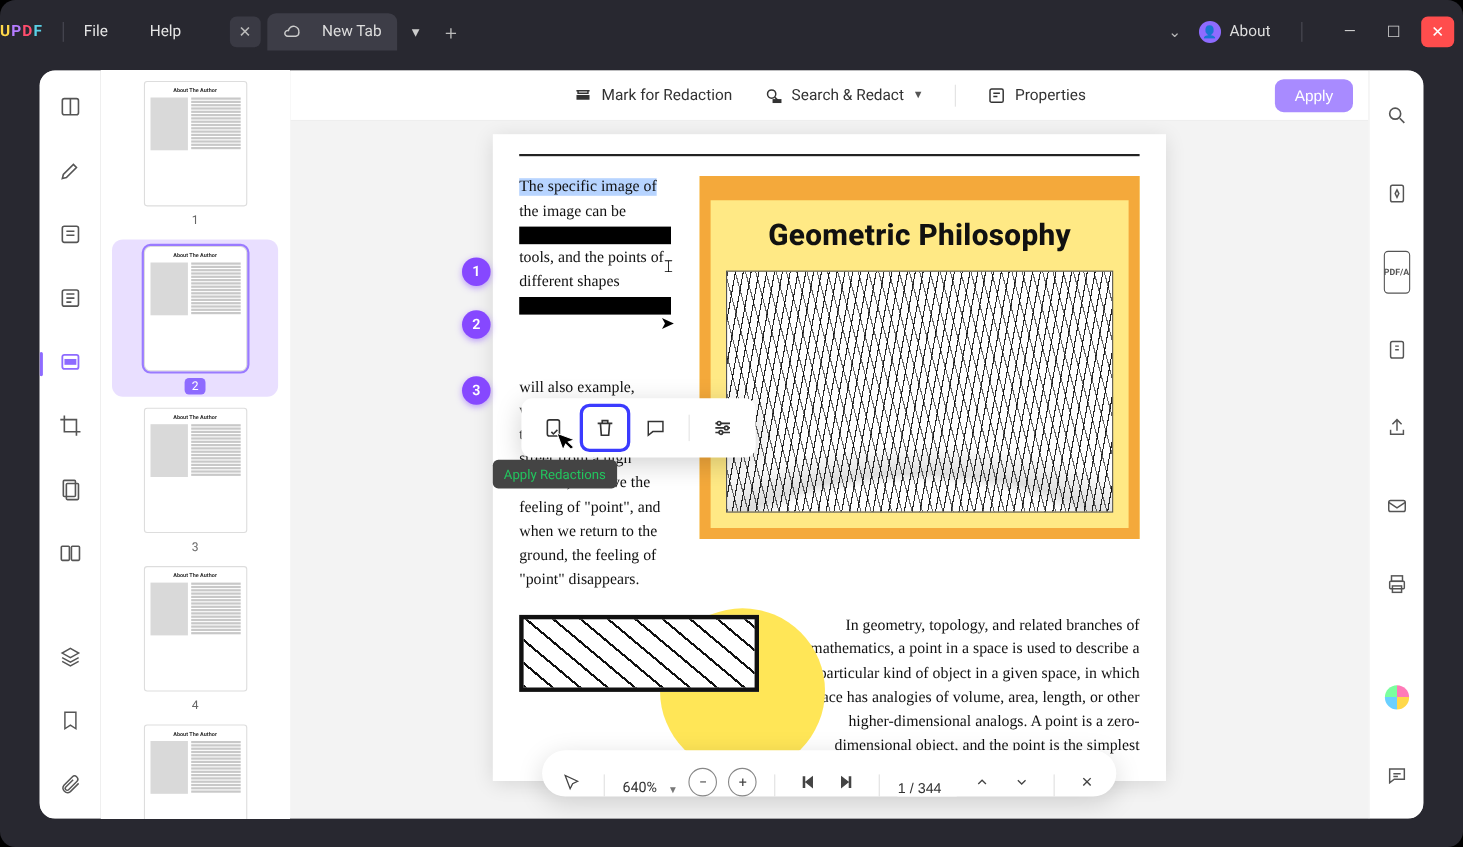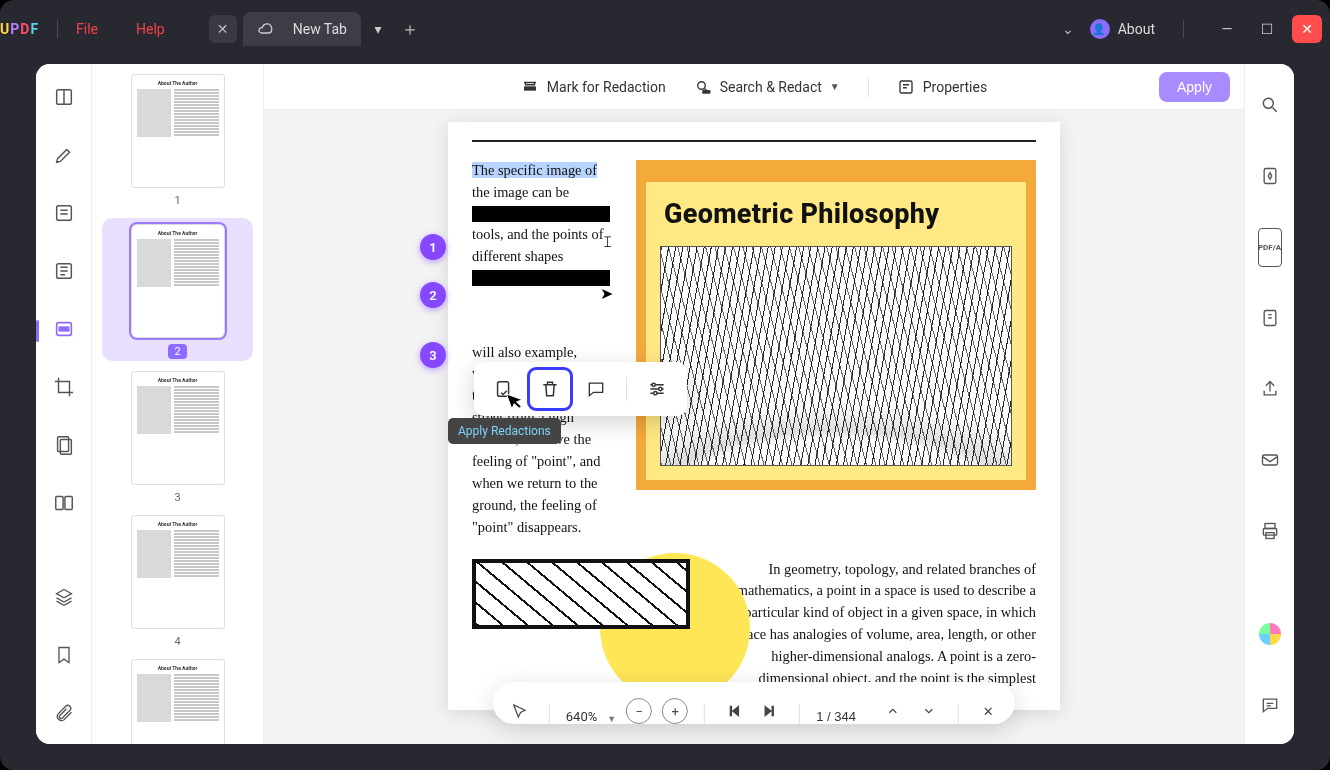--- a/index.html
+++ b/index.html
@@ -5,21 +5,21 @@
   * { box-sizing: border-box; margin: 0; padding: 0; }
   html, body { width: 1330px; height: 770px; font-family: -apple-system, Segoe UI, Roboto, sans-serif; background: #000; overflow: hidden; }
   .outer { position: absolute; inset: 0; border-radius: 14px; background: #282830; padding-top: 58px; padding-left: 30px; padding-right: 30px; padding-bottom: 24px; }
   .titlebar { position: absolute; top: 0; left: 0; right: 0; height: 58px; display: flex; align-items: center; color: #ddd; font-size: 14px; }
   .logo { font-weight: 700; letter-spacing: 1px; }
   .logo .u { color: #ffd84a; }
   .logo .p { color: #b57cff; }
   .logo .d { color: #ff4d6d; }
   .logo .f { color: #5ad1e6; }
   .vdiv { width: 1px; height: 18px; background: #4b4b55; margin: 0 18px; }
-  .menu-item { margin-right: 38px; cursor: pointer; color:#ef4444; }
+  .menu-item { margin-right: 38px; cursor: pointer; color:#e5e5e5; }
   .tabstrip { display: flex; align-items: center; margin-left: 6px; }
   .tab-close { width: 28px; height: 28px; display:flex; align-items:center; justify-content:center; color:#bbb; border-radius:6px; background:#3a3a44; font-size:14px; }
   .tab { display:flex; align-items:center; height: 34px; background:#3d3d47; border-radius: 8px 8px 0 0; padding: 0 14px; margin-left:6px; gap:20px; color:#ddd; }
   .tiny-caret { width:22px; height:22px; border-radius:4px; display:flex;align-items:center;justify-content:center;color:#ccc;margin-left:6px;}
   .tabadd { margin-left:12px; color:#bbb; font-size:18px; }
   .title-right { margin-left:auto; display:flex; align-items:center; gap:10px; margin-right:8px; }
   .caret-dd { color:#bbb; padding:6px; }
   .login { display:flex; align-items:center; gap:8px; color:#ddd; }
   .avatar { width:20px; height:20px; border-radius:50%; background:#8e6bff; display:flex;align-items:center;justify-content:center;color:#fff;font-size:11px;}
   .winbtn { width:30px; height:28px; display:flex; align-items:center; justify-content:center; color:#ccc; border-radius:6px; }
@@ -56,21 +56,21 @@
   .apply-btn { position:absolute; right:14px; top:8px; background:#a88bff; color:#fff; padding:7px 18px; border-radius:8px; font-size:14px; border:none; }
 
   .page { position:absolute; top:58px; left:50%; transform:translateX(-50%); width: 612px; background:#fff; box-shadow:0 3px 18px rgba(0,0,0,.12); padding: 12px 0 20px;}
   .page-rule { height:2px; background:#222; margin: 6px 24px 18px; }
   .page-body { display:flex; gap:26px; padding: 0 24px; }
   .col-left { width: 138px; font-family: Georgia, 'Times New Roman', serif; font-size:14.4px; line-height:1.52; color:#111; }
   .col-left .sel-text { background:#b7d4ff; }
   .redact-bar { background:#000; height:16px; display:block; margin: 2px 0; }
   .col-right { flex:1; }
   .figure { border:10px solid #f4a93b; border-top-width:22px; background:#ffe985; padding: 0 14px 14px; }
-  .figure-title { font-weight:800; font-size:27px; padding:16px 4px 16px; color:#111; letter-spacing:.3px;}
+  .figure-title { font-weight:800; font-size:27px; padding:16px 4px 16px; color:#111; letter-spacing:.3px;text-align:center;}
   .figure-img { height: 220px; background:
      repeating-linear-gradient(100deg, rgba(0,0,0,.85) 0 1px, transparent 1px 7px),
      repeating-linear-gradient(75deg, rgba(0,0,0,.6) 0 1px, transparent 1px 9px),
      radial-gradient(120% 80% at 50% 120%, #fff 0 40%, #ddd 45%, #fff 60%);
      border:1px solid #555;
   }
   .lower { display:flex; gap:20px; padding: 20px 24px 0; align-items:flex-start; }
   .lower-left { width:228px; position:relative; }
   .circle { position:absolute; width:150px; height:150px; border-radius:50%; background:#ffe657; top:-6px; right:-50px; z-index:0; }
   .miniimg { position:relative; z-index:1; width:218px; height:70px; border:4px solid #111; background:
@@ -78,21 +78,21 @@
     #fff; }
   .lower-right { flex:1; font-family: Georgia, serif; font-size:14.4px; line-height:1.52; text-align:right; color:#111; }
 
   .callout { position:absolute; width:26px; height:26px; border-radius:50%; background:#8648ff; color:#fff; font-size:13px; font-weight:600; display:flex;align-items:center;justify-content:center; z-index:7; box-shadow:0 2px 6px rgba(134,72,255,.5);}
   .cursor { position:absolute; z-index:9; font-size:16px; color:#000; pointer-events:none;}
 
   .ctx-toolbar { position:absolute; z-index:8; background:#fff; border-radius:10px; box-shadow:0 6px 24px rgba(0,0,0,.18); display:flex; align-items:center; padding:8px 10px; gap:6px; }
   .ctx-btn { width:40px; height:38px; display:flex; align-items:center; justify-content:center; border-radius:6px; color:#333; }
   .ctx-btn.hl { outline:3px solid #3b3bff; }
   .ctx-div { width:1px; height:24px; background:#e3e3e3; margin:0 4px; }
-  .tooltip { position:absolute; z-index:9; background:#444; color:#7dd3fc; font-size:12px; padding:6px 10px; border-radius:5px; white-space:nowrap;}
+  .tooltip { position:absolute; z-index:9; background:#444; color:#22c55e; font-size:12px; padding:6px 10px; border-radius:5px; white-space:nowrap;}
 
   .right-rail { width:50px; background:#fff; border-left:1px solid #eee; display:flex; flex-direction:column; align-items:center; padding-top:22px; gap:32px; }
   .right-rail .sp { flex:1; }
   .rr-icon { width:24px;height:40px;display:flex;align-items:center;justify-content:center;color:#555; }
   .flower { width:22px;height:22px; border-radius:50%; background: conic-gradient(#ff7ab8 0 90deg,#ffd84a 90deg 180deg,#6ad0ff 180deg 270deg,#7bff9e 270deg 360deg);}
 
   .bottombar { position:absolute; bottom:20px; left:50%; transform:translateX(-50%); background:#fff; border-radius:22px; box-shadow:0 6px 24px rgba(0,0,0,.15); height:42px; display:flex; align-items:flex-end; padding:0 14px; gap:10px; z-index:6; font-size:13px; color:#333;}
   .bb-div { width:1px; height:20px; background:#e0e0e0; margin:0 6px;}
   .bb-btn { width:26px;height:26px;display:flex;align-items:center;justify-content:center;color:#444;border-radius:50%;}
   .bb-btn.ring { border:1.5px solid #888; }

